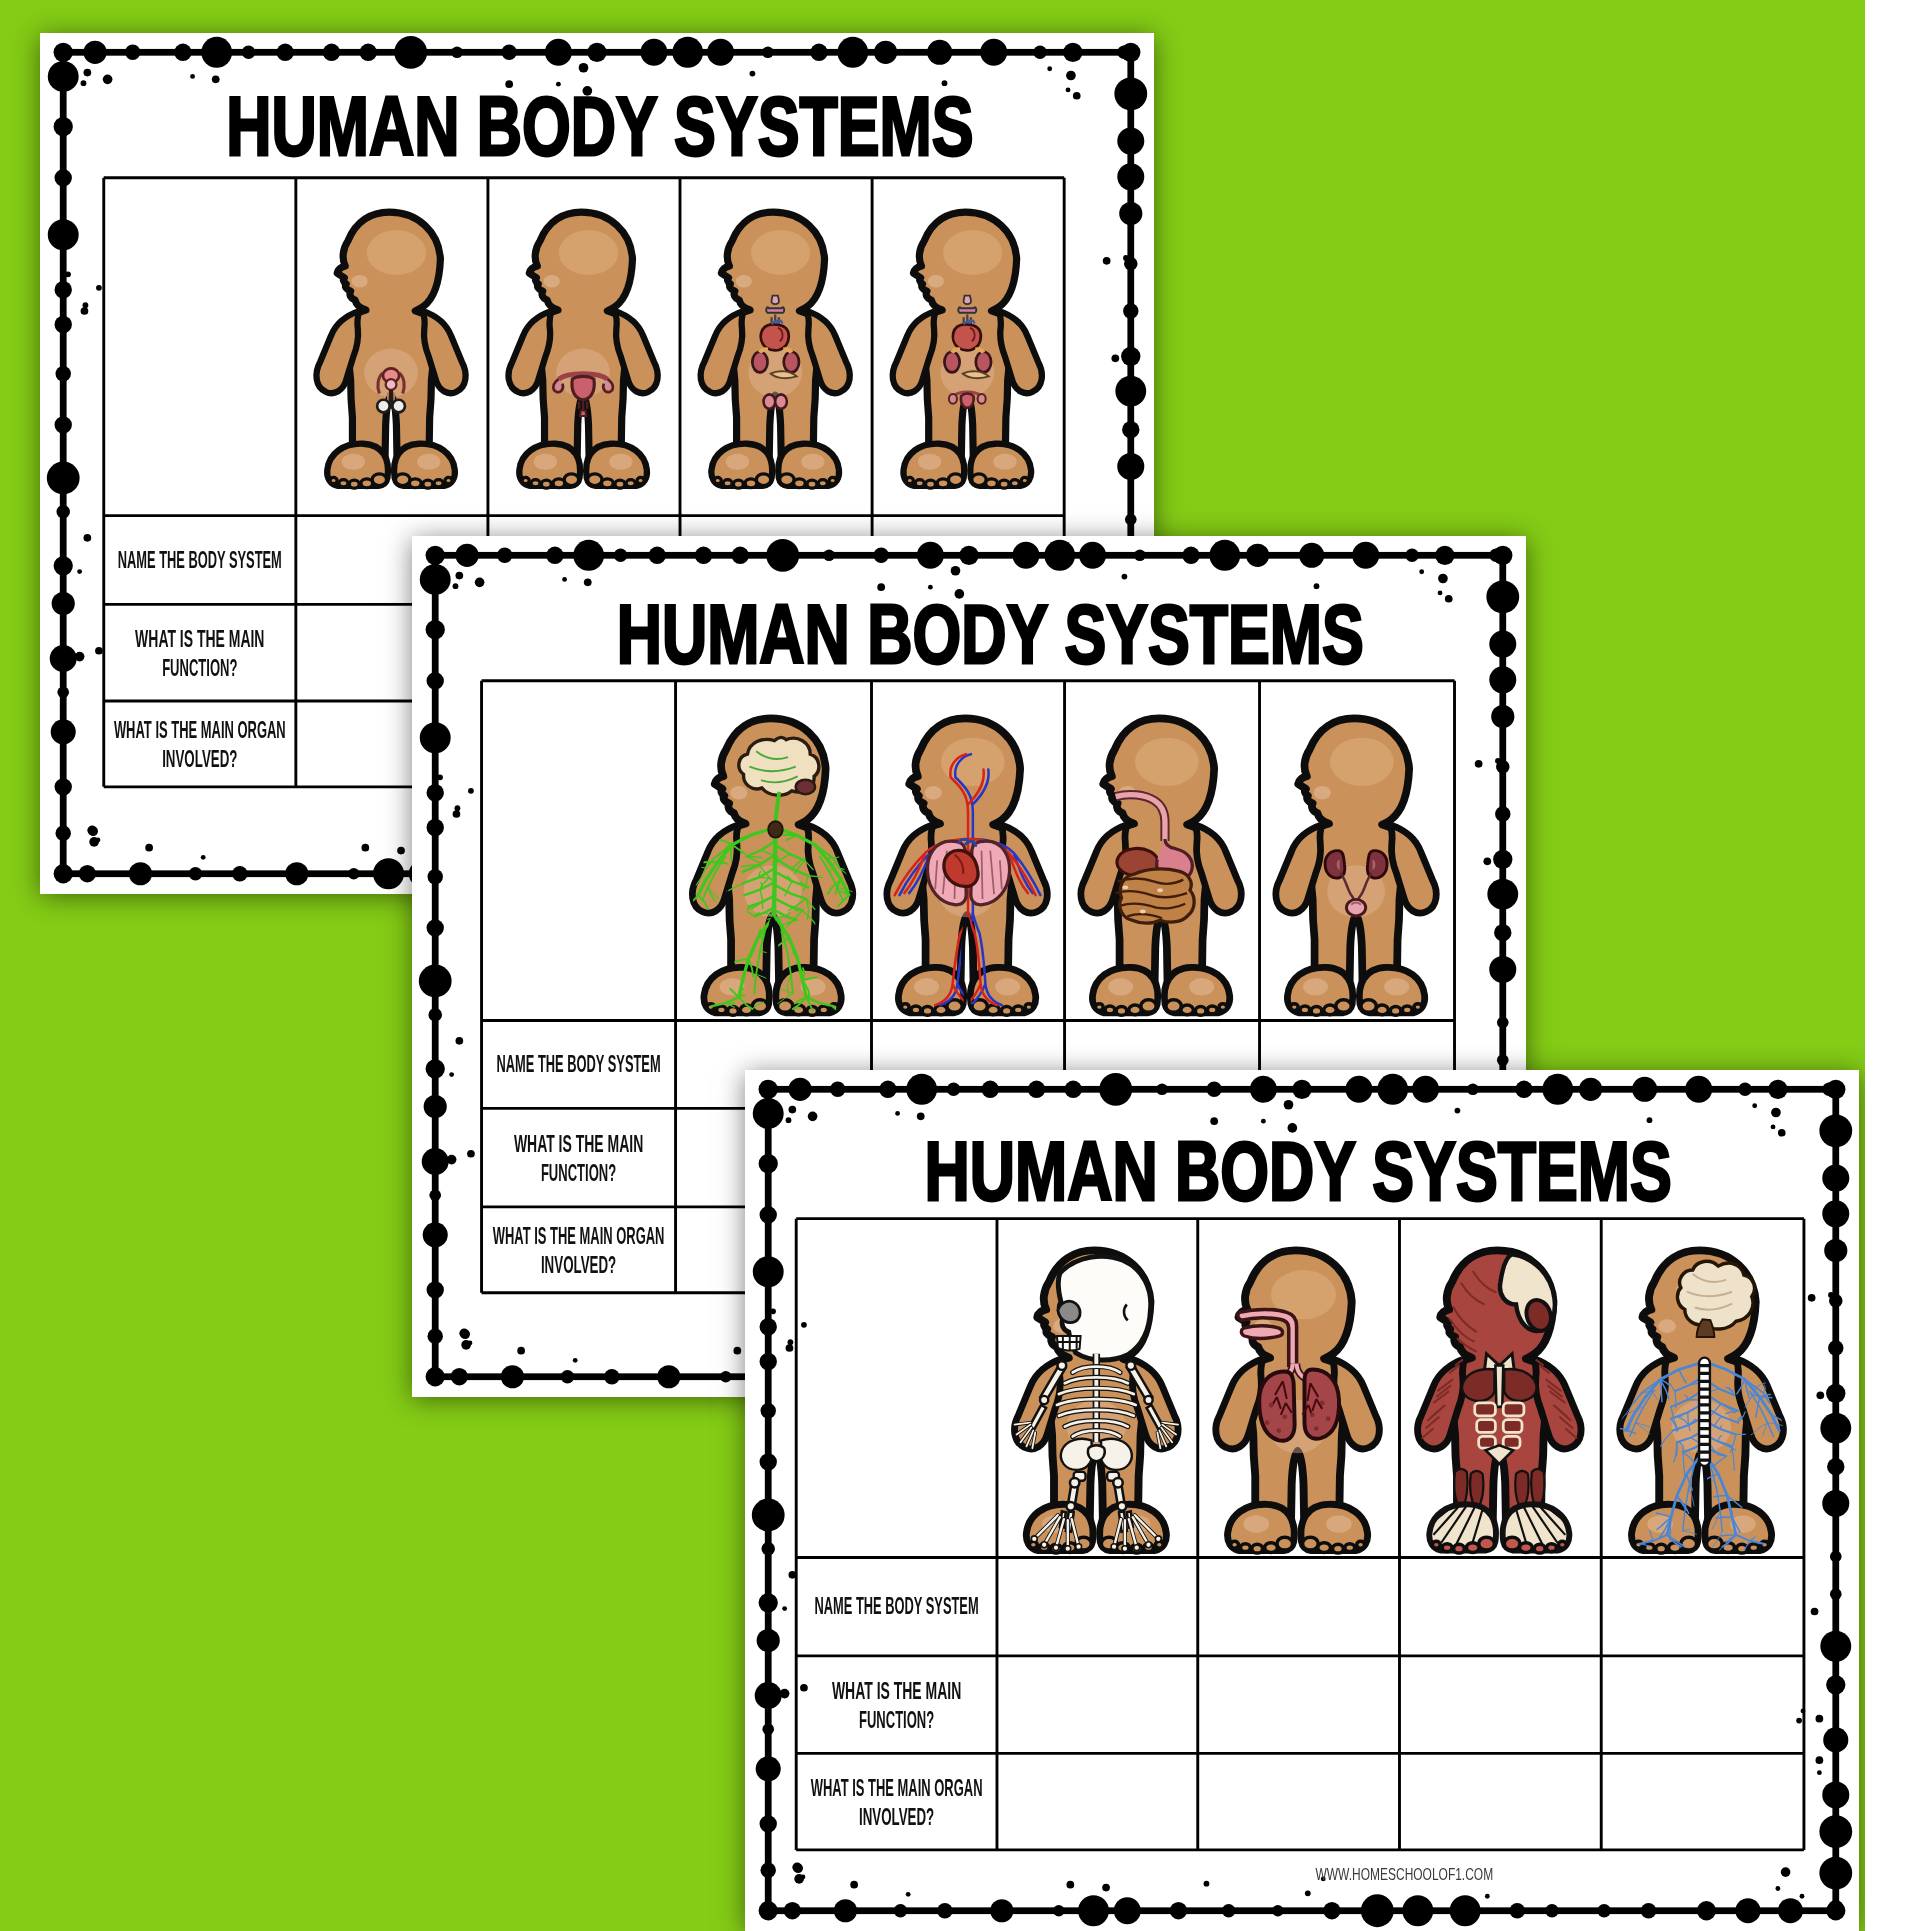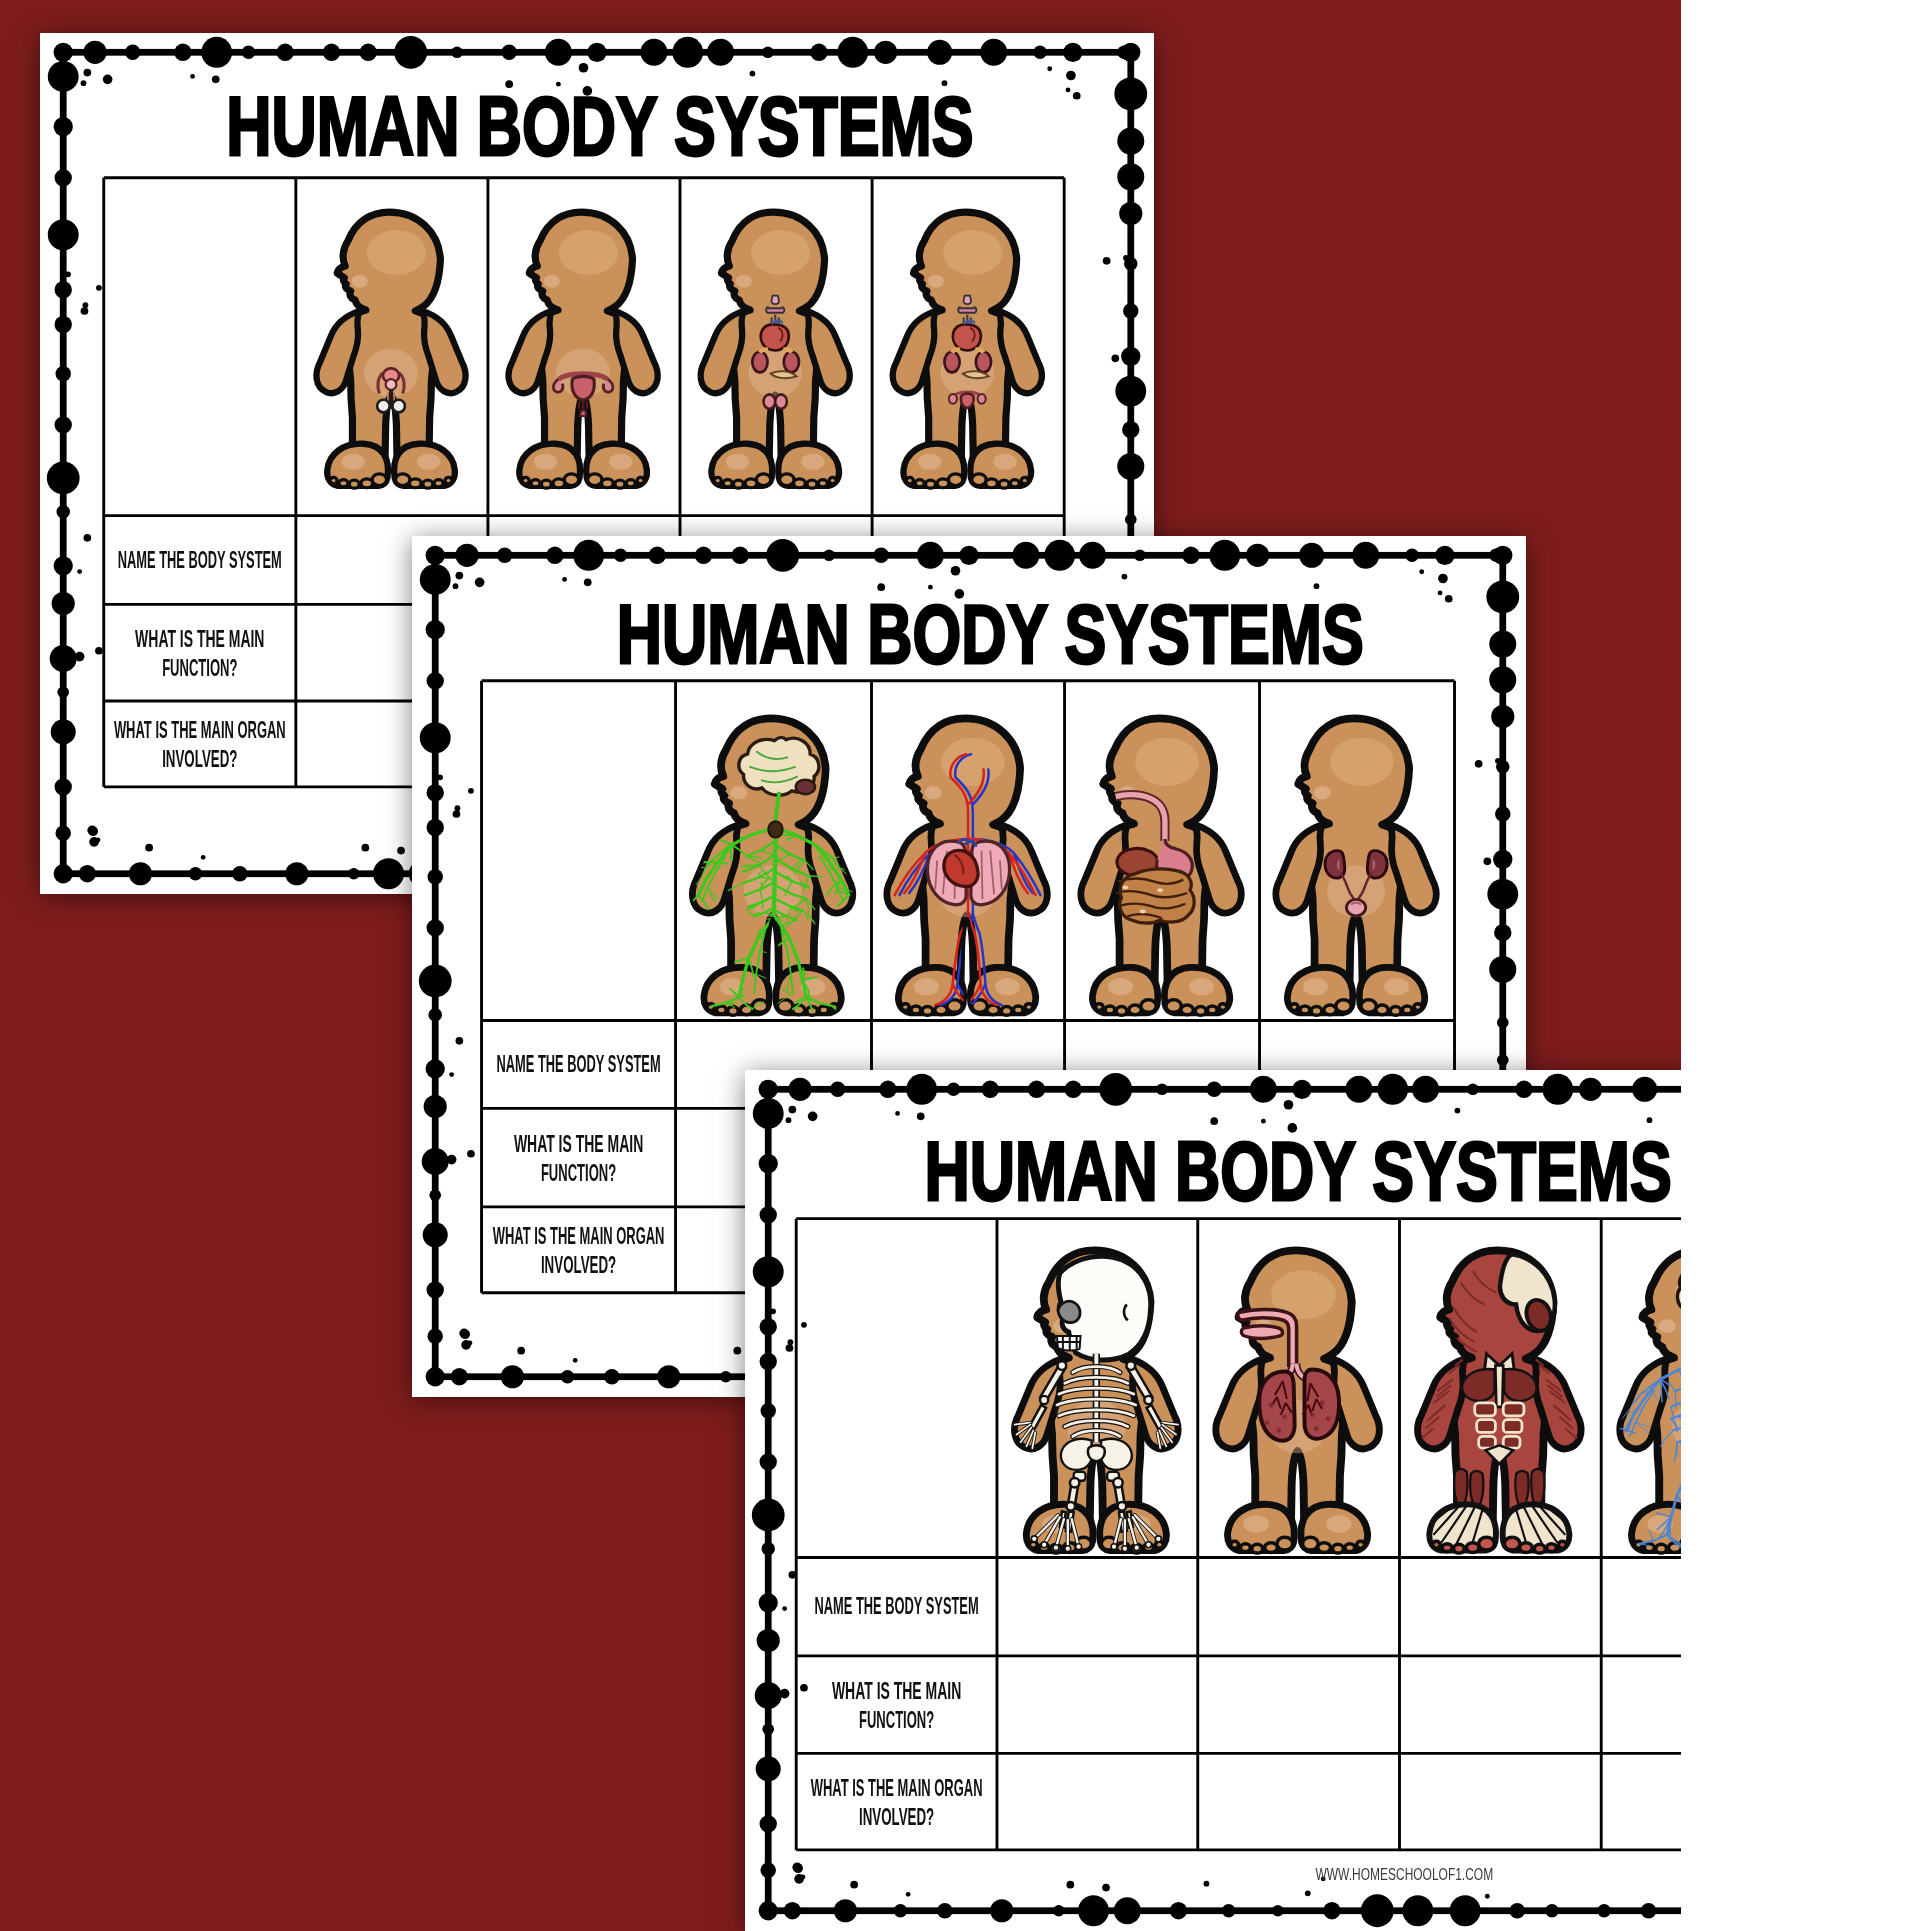--- a/index.html
+++ b/index.html
@@ -1,14 +1,14 @@
 <!DOCTYPE html>
 <html><head><meta charset="utf-8"><style>
  html,body{margin:0;padding:0}
- .stage{position:relative;width:1681px;height:1931px;background:#7f1d1d;overflow:hidden}
+ .stage{position:relative;width:1865px;height:1931px;background:#84cc16;overflow:hidden}
  svg.page{position:absolute;background:#fff;box-shadow:0 2.9px 25px rgba(0,0,0,0.5)}
 </style></head><body>
 <div class="stage">
 <svg width="0" height="0" style="position:absolute">
       <defs>
 <symbol id="frame" viewBox="0 0 1154 891" overflow="visible">
           <rect x="24" y="20" width="1106" height="851" fill="none" stroke="#000" stroke-width="7"></rect>
           <circle cx="24" cy="20" r="7" fill="#000"></circle>
           <circle cx="57" cy="20" r="12" fill="#000"></circle>
           <circle cx="96" cy="20" r="8" fill="#000"></circle>

